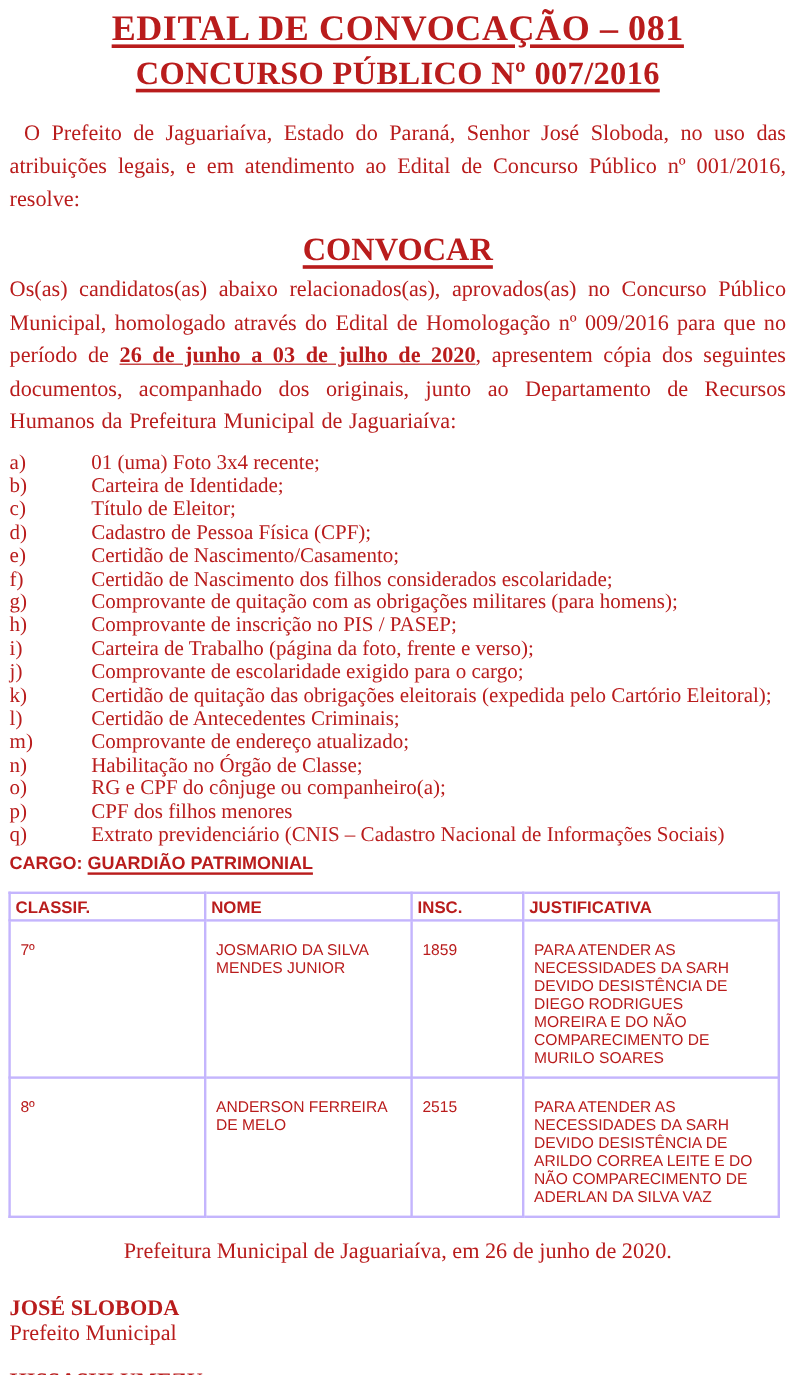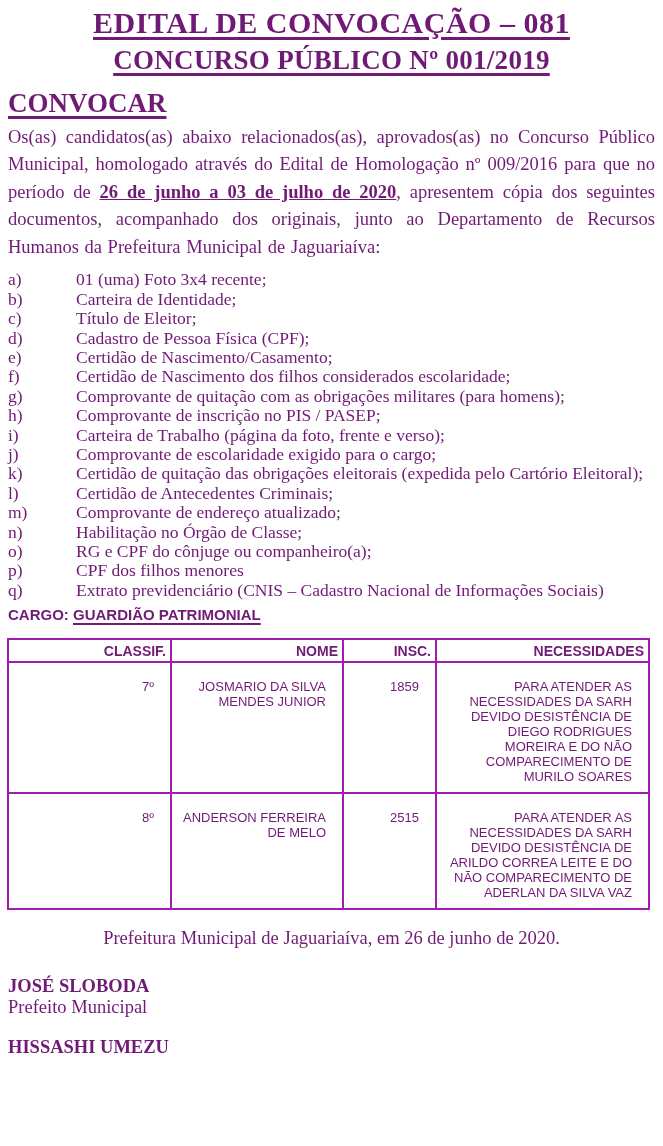--- a/index.html
+++ b/index.html
@@ -3,21 +3,21 @@
 <meta charset="utf-8">
 <style>
   * { margin: 0; padding: 0; box-sizing: border-box; }
   html, body { background: #ffffff; }
   .page {
     position: relative;
     width: 663px;
     height: 1146px;
     margin: 0 auto;
     background: #ffffff;
-    color: #701a75;
+    color: #b91c1c;
     font-family: "Liberation Serif", "DejaVu Serif", serif;
     padding: 4px 8px 0 8px;
     overflow: hidden;
   }
   
   .doc-title {
     text-align: center;
     font-weight: bold;
     line-height: 1.15;
   }
@@ -40,21 +40,21 @@
   
   .para {
     font-size: 18.5px;
     line-height: 27.5px;
     text-align: justify;
     word-spacing: 1px;
   }
   .intro { margin-top: 22px; text-indent: 12px; }
   .section-heading {
     margin-top: 9px;
-    text-align: left;
+    text-align: center;
     font-weight: bold;
     font-size: 27px;
     line-height: 36px;
   }
   .section-heading span {
     text-decoration: underline;
     text-decoration-thickness: 3px;
     text-underline-offset: 4px;
   }
   .convocation { margin-top: 3px; }
@@ -84,22 +84,22 @@
   
   table.convocation-table {
     margin-top: 15px;
     margin-left: -1px;
     width: 641px;
     border-collapse: collapse;
     font-family: "Liberation Sans", "DejaVu Sans", sans-serif;
     table-layout: fixed;
   }
   .convocation-table th, .convocation-table td {
-    border: 2px solid #a21caf;
-    text-align: right;
+    border: 2px solid #c4b5fd;
+    text-align: left;
   }
   .convocation-table th {
     font-size: 14px;
     font-weight: bold;
     height: 23px;
     padding: 2px 4px;
   }
   .convocation-table td {
     font-size: 13px;
     line-height: 15px;
@@ -124,23 +124,24 @@
   .sig-name { font-weight: bold; font-size: 18.5px; line-height: 21px; }
   .sig-role { font-size: 18.5px; line-height: 21px; }
 </style>
 </head>
 <body>
 
 <div class="page">
 
   <h1 class="doc-title">
     <span class="t1">EDITAL DE CONVOCAÇÃO – 081</span>
-    <span class="t2">CONCURSO PÚBLICO Nº 001/2019</span>
+    <span class="t2">CONCURSO PÚBLICO Nº 007/2016</span>
   </h1>
 
+  <p class="para intro">O Prefeito de Jaguariaíva, Estado do Paraná, Senhor José Sloboda, no uso das atribuições legais, e em atendimento ao Edital de Concurso Público nº 001/2016, resolve:</p>
 
   <h2 class="section-heading">
     <span>CONVOCAR</span>
   </h2>
 
   <p class="para convocation"><span>Os(as) candidatos(as) abaixo relacionados(as), aprovados(as) no Concurso Público Municipal, homologado através do Edital de Homologação nº 009/2016 para que no período de </span><span class="bold-underline">26 de junho a 03 de julho de 2020</span><span>, apresentem cópia dos seguintes documentos, acompanhado dos originais, junto ao Departamento de Recursos Humanos da Prefeitura Municipal de Jaguariaíva:</span></p>
 
   <ul class="doc-list">
     <li>
         <span class="marker">a)</span>
@@ -222,21 +223,21 @@
       <col class="c1">
         <col class="c2">
         <col class="c3">
         <col class="c4">
     </colgroup>
     <thead>
       <tr>
         <th>CLASSIF.</th>
         <th>NOME</th>
         <th>INSC.</th>
-        <th>NECESSIDADES</th>
+        <th>JUSTIFICATIVA</th>
       </tr>
     </thead>
     <tbody>
       <tr class="r1">
         <td>7º</td>
         <td>JOSMARIO DA SILVA MENDES JUNIOR</td>
         <td>1859</td>
         <td>PARA ATENDER AS NECESSIDADES DA SARH DEVIDO DESISTÊNCIA DE DIEGO RODRIGUES MOREIRA E DO NÃO COMPARECIMENTO DE MURILO SOARES</td>
       </tr>
       <tr class="r2">

